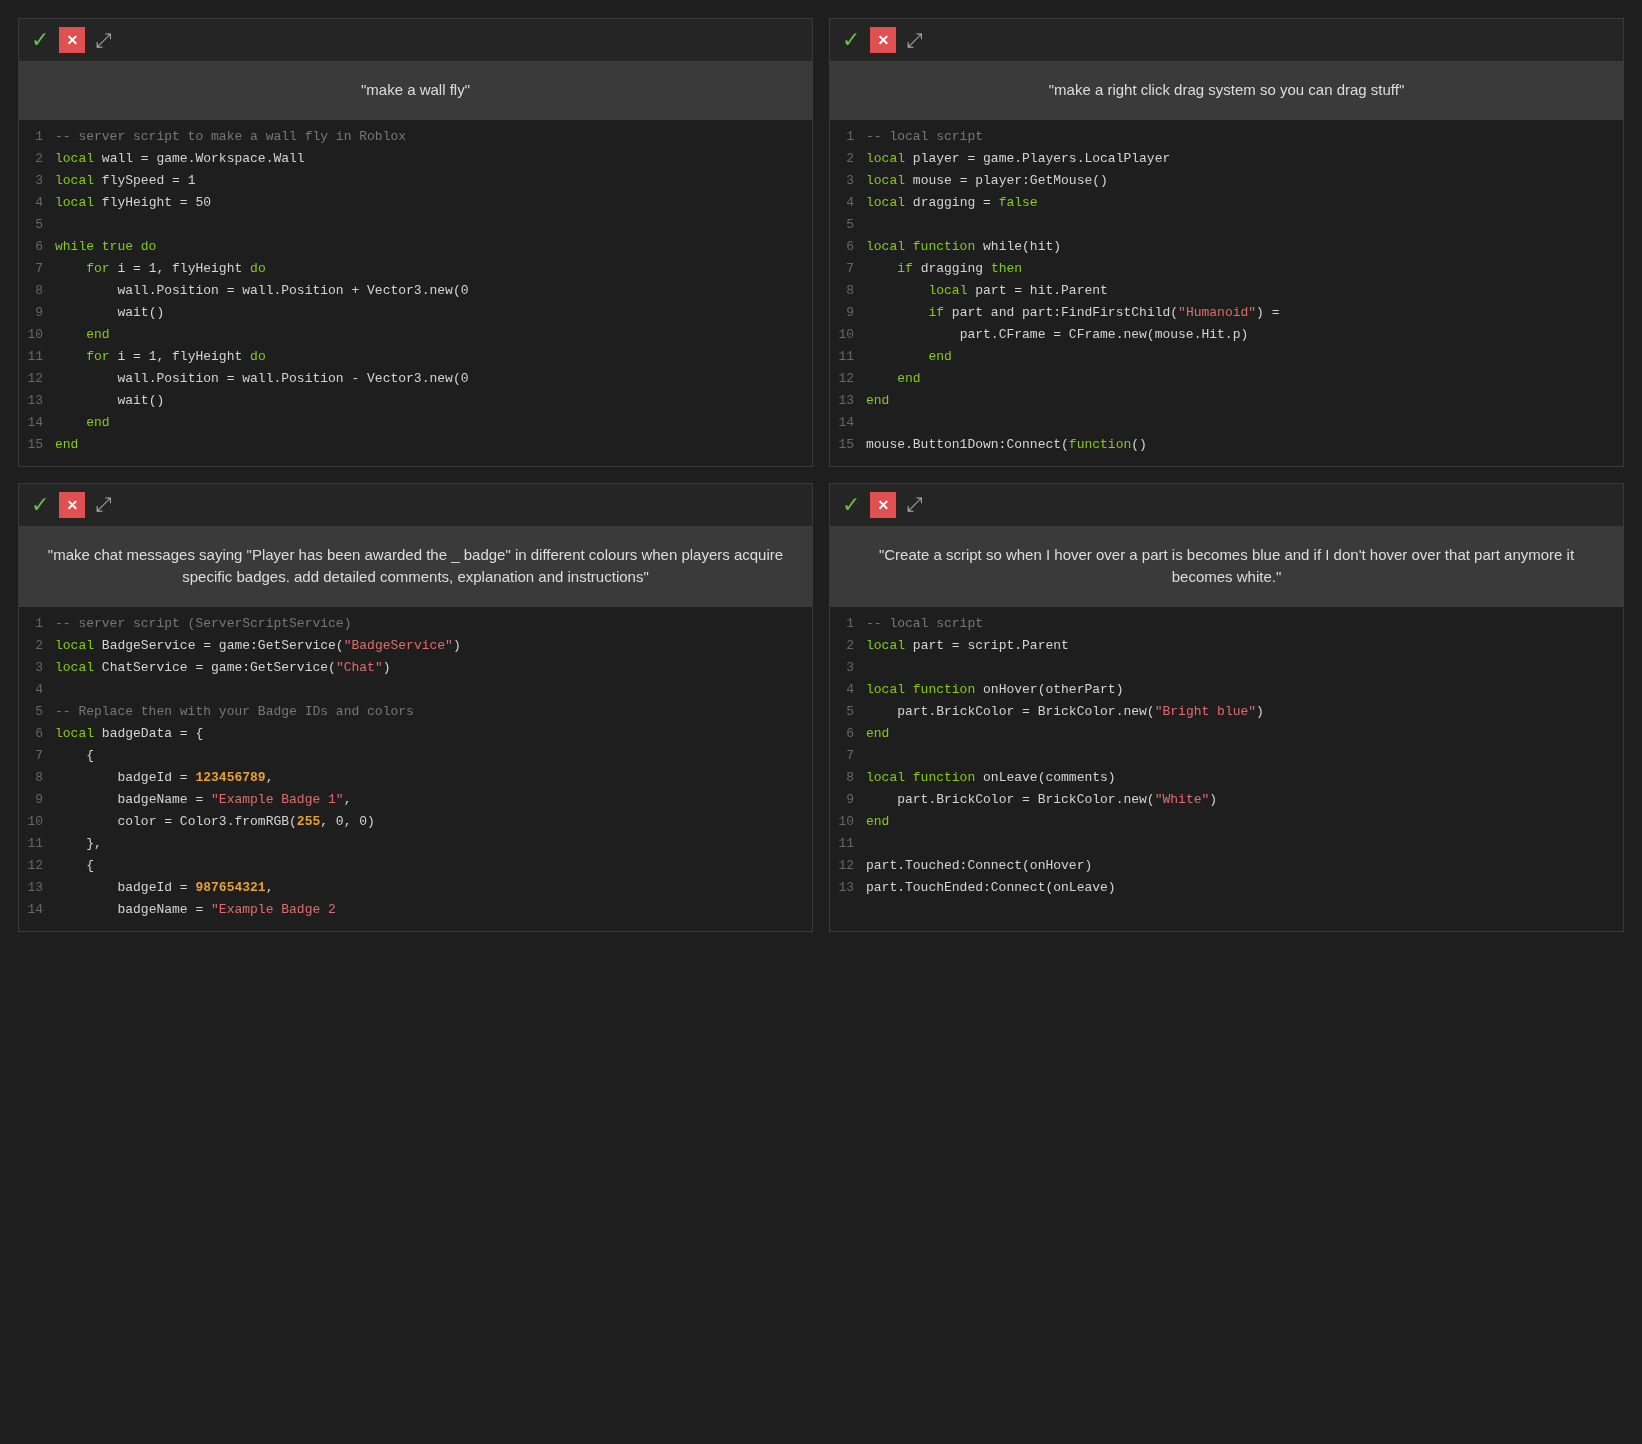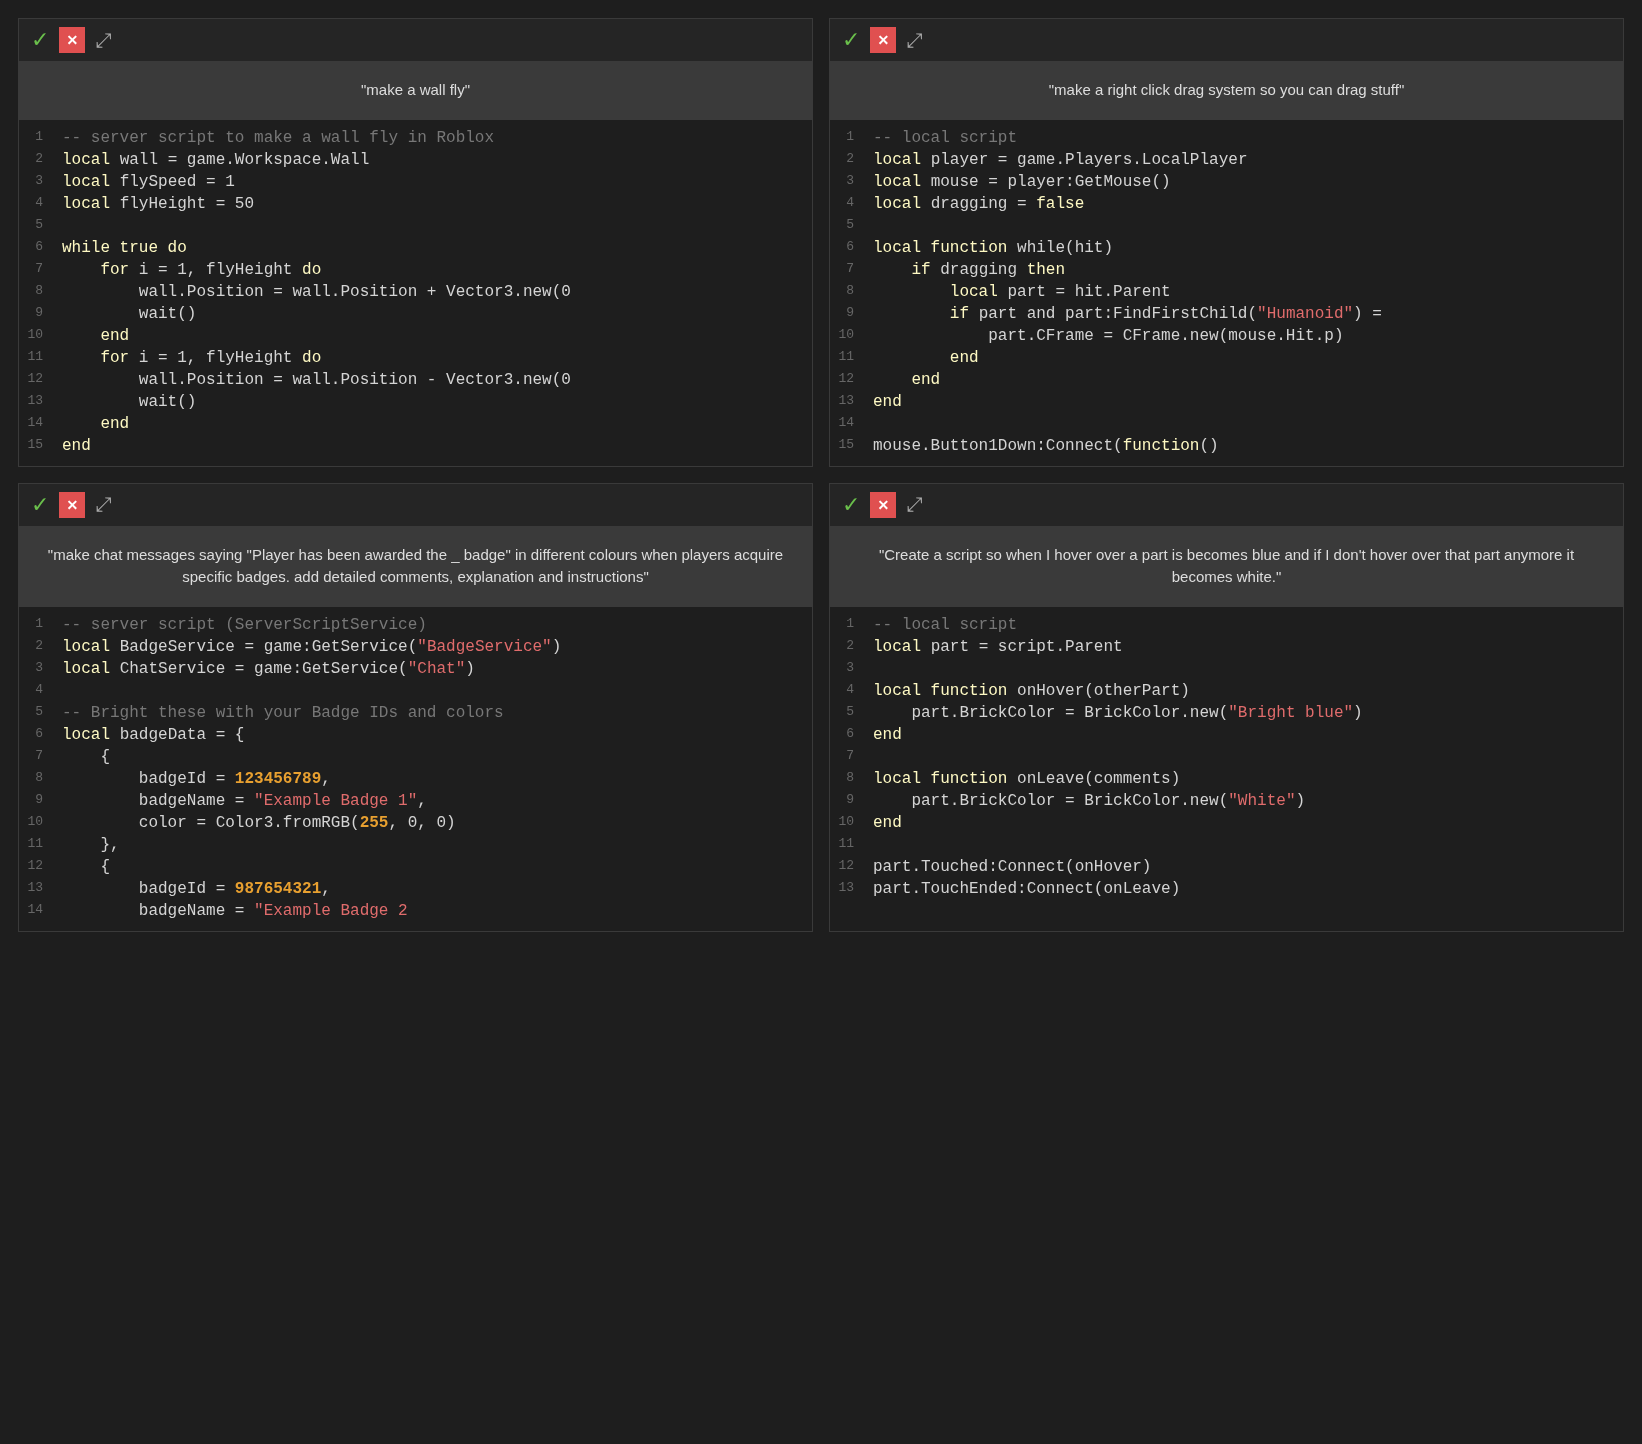--- a/index.html
+++ b/index.html
@@ -83,27 +83,26 @@
       color: #666;
       text-align: right;
       min-width: 36px;
       padding-right: 12px;
       padding-left: 8px;
       font-size: 13px;
       user-select: none;
       flex-shrink: 0;
     }
     .line-content {
-      font-size: 16px;
+      font-size: 13px;
       white-space: pre;
       color: #d4d4d4;
-      margin-left: 7px;
     }
     
-    .kw { color: #fef9c3; } 
+    .kw { color: #84cc16; } 
     .cm { color: #777; }   
     .str { color: #e06c6c; } 
     .num { color: #e8a030; font-weight: bold; } 
     .plain { color: #d4d4d4; }
   </style>
 </head>
 <body>
 
 <div class="grid">
 <div class="panel">
@@ -265,21 +264,21 @@
         <div class="code-line">
           <span class="line-num">3</span>
           <span class="line-content"><span class="kw">local</span> <span class="plain">ChatService = game:GetService(<span class="str">"Chat"</span>)</span></span>
         </div>
         <div class="code-line">
           <span class="line-num">4</span>
           <span class="line-content"></span>
         </div>
         <div class="code-line">
           <span class="line-num">5</span>
-          <span class="line-content"><span class="cm">-- Bright these with your Badge IDs and colors</span></span>
+          <span class="line-content"><span class="cm">-- Replace then with your Badge IDs and colors</span></span>
         </div>
         <div class="code-line">
           <span class="line-num">6</span>
           <span class="line-content"><span class="kw">local</span> <span class="plain">badgeData = {</span></span>
         </div>
         <div class="code-line">
           <span class="line-num">7</span>
           <span class="line-content">    <span class="plain">{</span></span>
         </div>
         <div class="code-line">

